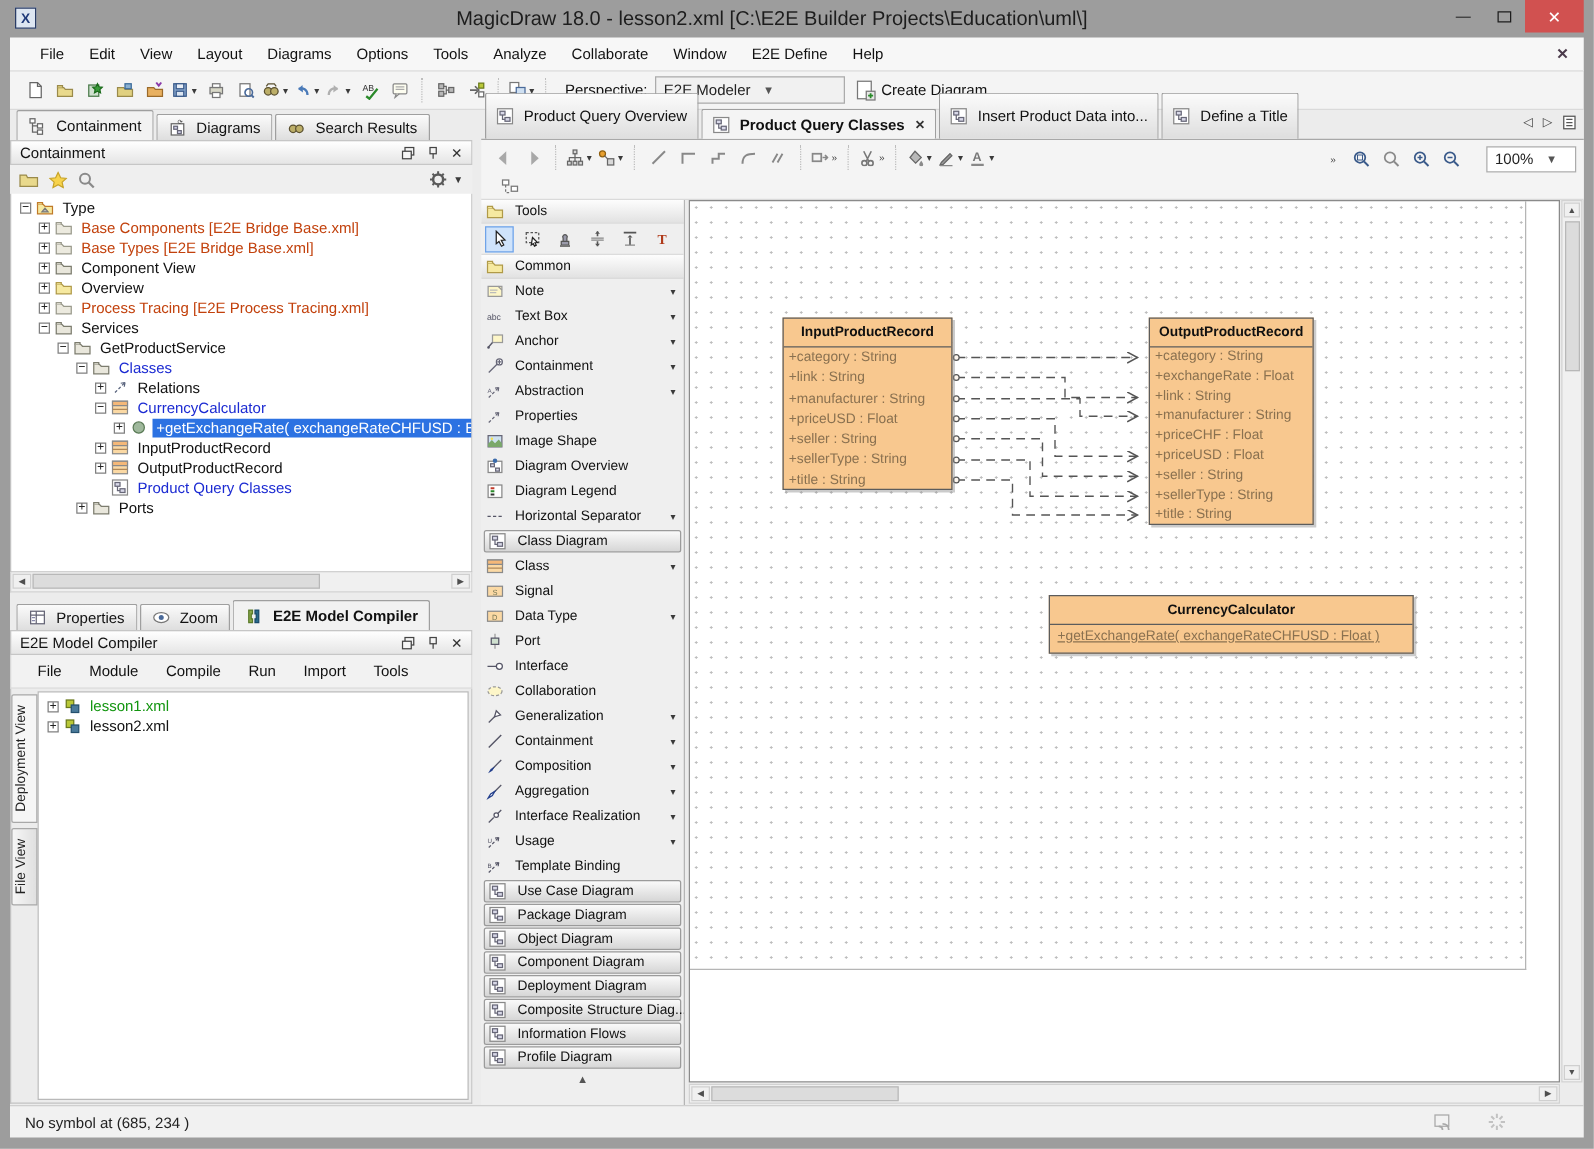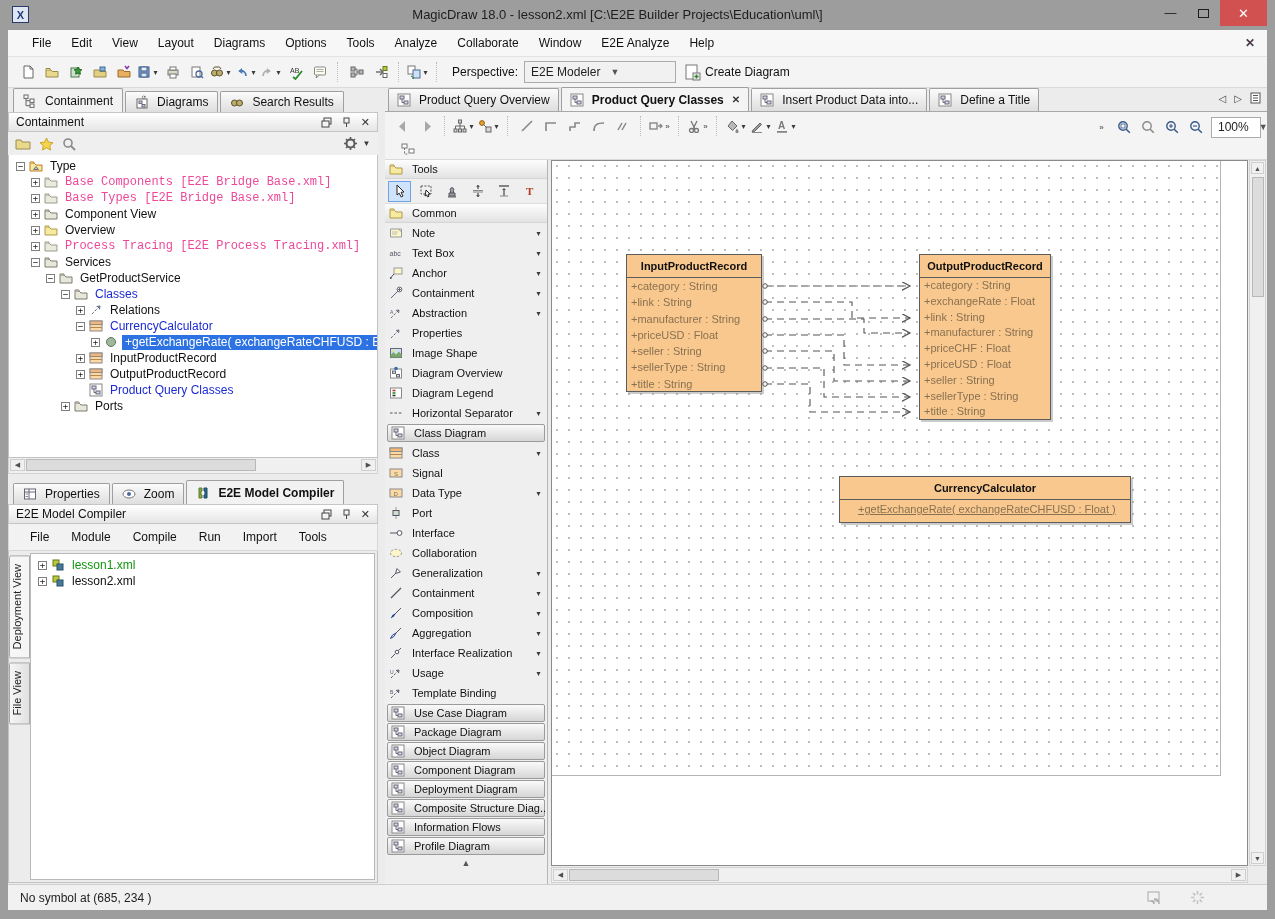--- a/index.html
+++ b/index.html
@@ -7,21 +7,21 @@
   body {
     position: relative; overflow: hidden;
     background: #9d9d9d;
     font-family: "Liberation Sans", sans-serif;
     font-size: 12px; color:#111;
     -webkit-font-smoothing: antialiased;
   }
   
   .titlebar{position:absolute;left:0;top:0;width:1275px;height:30px;}
   .app-icon{position:absolute;left:12px;top:6px;width:17px;height:17px;background:#dde6f2;border:1px solid #2a3c66;display:flex;align-items:center;justify-content:center;color:#203a7a;font-weight:bold;font-size:11px;}
-  .title-text{position:absolute;left:100px;right:140px;top:7px;text-align:center;color:#1d1d1d;font-size:13px;white-space:nowrap;overflow:hidden;}
+  .title-text{position:absolute;left:100px;right:140px;top:7px;text-align:center;color:#1d1d1d;font-size:16px;white-space:nowrap;overflow:hidden;}
   .winbtns{position:absolute;right:8px;top:0;display:flex;height:26px;}
   .winbtn{width:33px;height:26px;display:flex;align-items:center;justify-content:center;color:#1d1d1d;font-size:12px;}
   .winbtn.close{width:47px;background:#d15150;color:#fff;font-size:13px;}
   .maxglyph{width:11px;height:9px;border:1px solid #1d1d1d;}
   
   .menubar{position:absolute;left:8px;top:30px;width:1259px;height:27px;background:#f7f7f7;border-bottom:1px solid #e3e3e3;display:flex;align-items:center;padding-left:14px;}
   .mitem{padding:4px 10px;font-size:12px;}
   .menu-close{margin-left:auto;margin-right:12px;color:#4a3a4a;font-size:12px;font-weight:bold;}
   
   .toolbar{position:absolute;left:8px;top:57px;width:1259px;height:31px;background:#f4f4f4;border-bottom:1px solid #dadada;display:flex;align-items:center;padding-left:8px;}
@@ -45,68 +45,68 @@
   .panel-header{height:20px;background:linear-gradient(#ffffff,#e5e5e5);border:1px solid #c6c6c6;display:flex;align-items:center;padding:0 7px;font-size:12px;}
   .ph-icons{margin-left:auto;display:flex;gap:10px;align-items:center;color:#333;}
   .cont-toolbar{height:23px;display:flex;align-items:center;gap:8px;padding:0 7px;background:#efefef;}
   .cont-toolbar .right{margin-left:auto;display:flex;align-items:center;gap:4px;}
   .tree{position:relative;height:303px;background:#fff;border:1px solid #c2c2c2;border-top:none;overflow:hidden;padding:3px 0 0 3px;}
   .trow{display:flex;align-items:center;height:16px;font-size:12px;white-space:nowrap;}
   .texp{flex:none;width:9px;height:9px;border:1px solid #808080;background:#fff;color:#222;font-size:9px;line-height:7px;text-align:center;margin-right:4px;font-family:"DejaVu Sans Mono",monospace;}
   .texp.none{border:none;background:transparent;}
   .ticon{flex:none;margin-right:4px;display:flex;}
   .tlabel{padding:0 3px;line-height:15px;}
-  .tlabel.gray{color:#ec4899;font-family:Liberation Mono, monospace;}
+  .tlabel.gray{color:#c2410c;}
   .tlabel.blue{color:#1b2ad2;}
   .tlabel.green{color:#12950f;}
   .trow.selected .tlabel{background:#2c72e2;color:#fff;}
   .hscroll{position:relative;height:16px;background:#f0f0f0;border:1px solid #d2d2d2;border-top:none;}
   .sarr{position:absolute;top:1px;width:15px;height:12px;display:flex;align-items:center;justify-content:center;font-size:7px;color:#4f4f4f;background:#f0f0f0;border:1px solid #cfcfcf;}
   .sthumb{position:absolute;top:1px;height:12px;background:#dcdcdc;border:1px solid #b8b8b8;}
   .btabs{margin-top:6px;}
   .compiler-menubar{height:27px;display:flex;align-items:center;padding-left:10px;background:#f2f2f2;border:1px solid #d8d8d8;border-top:none;}
   .compiler-menubar .mitem{padding:4px 11px;}
   .compiler-body{position:relative;height:332px;background:#ececec;border:1px solid #c2c2c2;border-top:none;display:flex;}
   .vtabs{width:21px;display:flex;flex-direction:column;padding-top:4px;gap:4px;}
   .vtab{writing-mode:vertical-rl;transform:rotate(180deg);padding:8px 1px;font-size:11px;background:linear-gradient(90deg,#e0e0e0,#f6f6f6);border:1px solid #a8a8a8;border-radius:0 2px 2px 0;color:#222;}
   .vtab.active{background:#f6f6f6;}
   .compiler-content{flex:1;background:#fff;border:1px solid #b9b9b9;margin:2px 2px 2px 0;padding:3px 0 0 3px;}
   
   .vsplit{position:absolute;left:370px;top:0;width:7px;height:796px;background:#ececec;}
   
   .rightcol{position:absolute;left:377px;top:0;width:882px;height:796px;}
   .dtabs{position:relative;display:flex;align-items:flex-end;height:24px;background:#ececec;border-bottom:1px solid #a8a8a8;padding-left:3px;}
-  .dtab{height:23px;display:flex;align-items:center;gap:4px;padding:0 8px;margin-right:2px;font-size:12px;background:linear-gradient(#fbfbfb,#dedede);border:1px solid #9f9f9f;border-bottom:none;border-radius:2px 2px 0 0;white-space:nowrap;}
+  .dtab{height:37px;display:flex;align-items:center;gap:4px;padding:0 8px;margin-right:2px;font-size:12px;background:linear-gradient(#fbfbfb,#dedede);border:1px solid #9f9f9f;border-bottom:none;border-radius:2px 2px 0 0;white-space:nowrap;}
   .dtab.active{height:24px;background:#f4f4f4;font-weight:bold;}
   .dtab .tclose{font-size:10px;color:#333;margin-left:4px;}
   .dtab-ctrls{position:absolute;right:6px;top:4px;display:flex;gap:8px;align-items:center;color:#444;font-size:10px;}
   .dtoolbar{position:relative;height:48px;background:#f4f4f4;border-bottom:1px solid #dadada;}
   .dtrow1{display:flex;align-items:center;height:28px;padding-left:6px;}
   .dtrow2{display:flex;align-items:center;height:20px;padding-left:16px;}
   .zoomgrp{position:absolute;right:6px;top:3px;display:flex;align-items:center;}
-  .zoom-combo{width:50px;height:21px;margin-left:3px;background:#fff;}
+  .zoom-combo{width:72px;height:21px;margin-left:16px;background:#fff;}
   
   .palette{position:absolute;left:0;top:72px;width:163px;height:724px;background:#efefef;border-right:1px solid #b5b5b5;font-size:11px;overflow:hidden;}
   .phead{height:19px;display:flex;align-items:center;gap:5px;padding:0 4px;background:linear-gradient(#fdfdfd,#e2e2e2);border-bottom:1px solid #d5d5d5;}
   .toolrow{display:flex;align-items:center;gap:3px;height:25px;padding:0 3px;background:#efefef;border-bottom:1px solid #dcdcdc;}
   .tooli{width:23px;height:21px;display:flex;align-items:center;justify-content:center;border:1px solid transparent;}
   .tooli.sel{background:#cfe3fb;border:1px solid #6fa3e8;}
   .pitem{height:20px;display:flex;align-items:center;gap:5px;padding:0 4px;white-space:nowrap;}
   .pitem .dd{margin-left:auto;}
   .pbar{height:18px;margin:1px 2px;border:1px solid #9b9b9b;border-radius:2px;background:linear-gradient(#fafafa,#d6d6d6);display:flex;align-items:center;gap:5px;padding:0 3px;white-space:nowrap;}
   .pup{height:14px;display:flex;align-items:center;justify-content:center;color:#555;font-size:9px;}
   
   .canvasarea{position:absolute;left:166px;top:72px;width:716px;height:724px;}
   .canvas{position:absolute;left:0;top:0;width:697px;height:706px;background:#fff;border:1px solid #8a8a8a;overflow:hidden;}
   .page{position:absolute;left:-1px;top:-1px;width:670px;height:616px;background-image:radial-gradient(circle,#bdbdbd 0.9px,transparent 1.1px);background-size:12px 12px;border-right:1px solid #b5b5b5;border-bottom:1px solid #b5b5b5;}
   .connsvg{position:absolute;left:0;top:0;pointer-events:none;}
   .uclass{position:absolute;background:#f8c88f;border:1px solid #5c5c5c;box-shadow:2px 2px 0 rgba(140,140,140,.45);font-size:11px;}
   .utitle{height:23px;line-height:22px;font-weight:bold;text-align:center;border-bottom:1px solid #5c5c5c;color:#101010;padding:0 4px;white-space:nowrap;}
   .uattr{color:#8a7150;padding:0 4px;white-space:nowrap;overflow:hidden;}
-  .uop{color:#8a7150;text-decoration:underline;padding:3px 18px;white-space:nowrap;}
+  .uop{color:#8a7150;text-decoration:underline;padding:3px 6px;white-space:nowrap;}
   .vscroll{position:absolute;left:698px;top:0;width:17px;height:706px;background:#f0f0f0;border:1px solid #d2d2d2;}
   .vscroll .sarr{left:1px;width:13px;}
   .vthumb{position:absolute;left:2px;top:16px;width:12px;height:120px;background:#dcdcdc;border:1px solid #b8b8b8;}
   .hscroll2{position:absolute;left:0;top:707px;width:697px;height:16px;background:#f0f0f0;border:1px solid #d2d2d2;}
   
   .statusbar{position:absolute;left:8px;top:884px;width:1259px;height:26px;background:#f1f1f1;border-top:1px solid #cfcfcf;display:flex;align-items:center;padding:0 12px;font-size:12px;color:#222;}
   .statusbar .right{margin-left:auto;display:flex;gap:26px;align-items:center;margin-right:50px;}
   svg{display:block;}
 </style>
 </head>
@@ -128,21 +128,21 @@
   <span class="mitem">File</span>
     <span class="mitem">Edit</span>
     <span class="mitem">View</span>
     <span class="mitem">Layout</span>
     <span class="mitem">Diagrams</span>
     <span class="mitem">Options</span>
     <span class="mitem">Tools</span>
     <span class="mitem">Analyze</span>
     <span class="mitem">Collaborate</span>
     <span class="mitem">Window</span>
-    <span class="mitem">E2E Analyze</span>
+    <span class="mitem">E2E Define</span>
     <span class="mitem">Help</span>
     <span class="menu-close">✕</span>
 </div>
 
 <div class="toolbar" id="toolbar">
   <span class="tbtn">
       <svg width="14" height="14" viewBox="0 0 14 14" xmlns="http://www.w3.org/2000/svg">
         <path d="M3 1h6l3 3v9H3z" fill="#fff" stroke="#666"></path>
         <path d="M9 1v3h3" fill="none" stroke="#666"></path>
       </svg>

